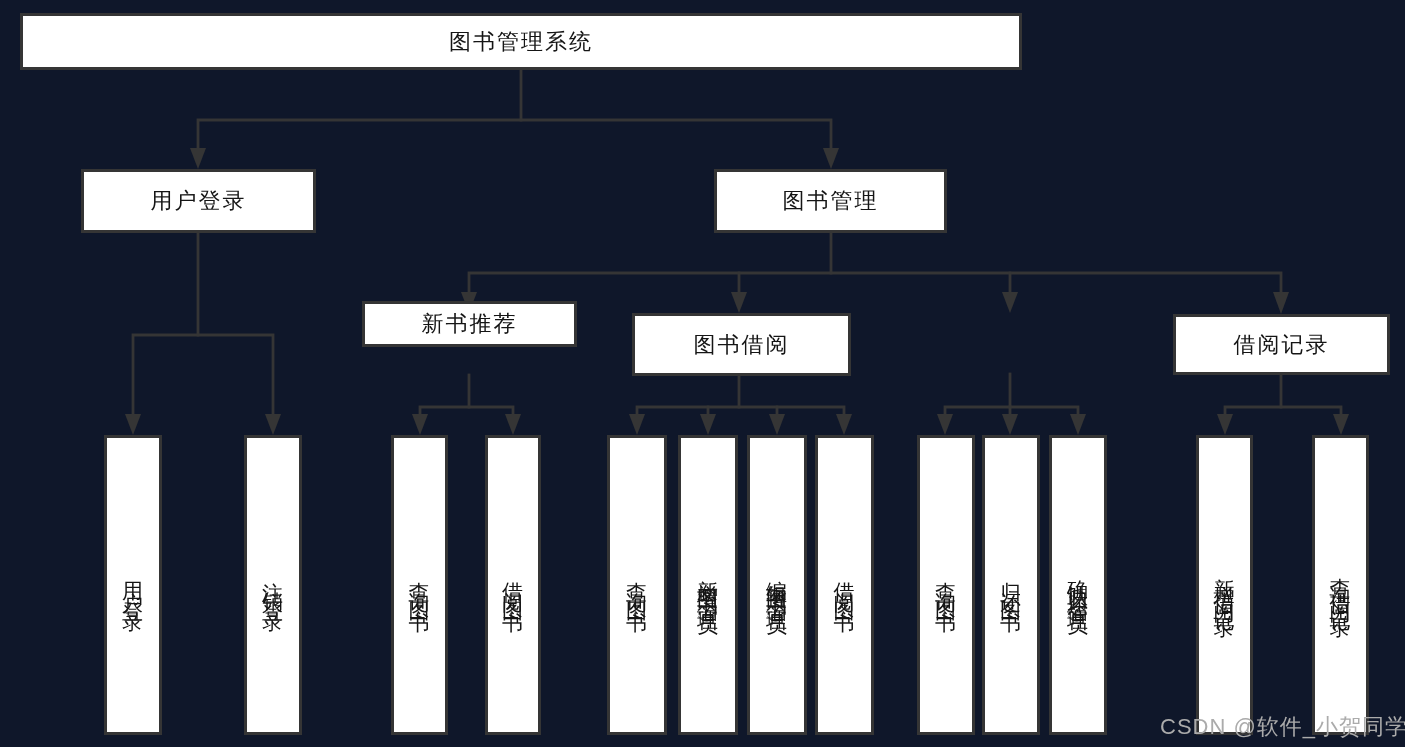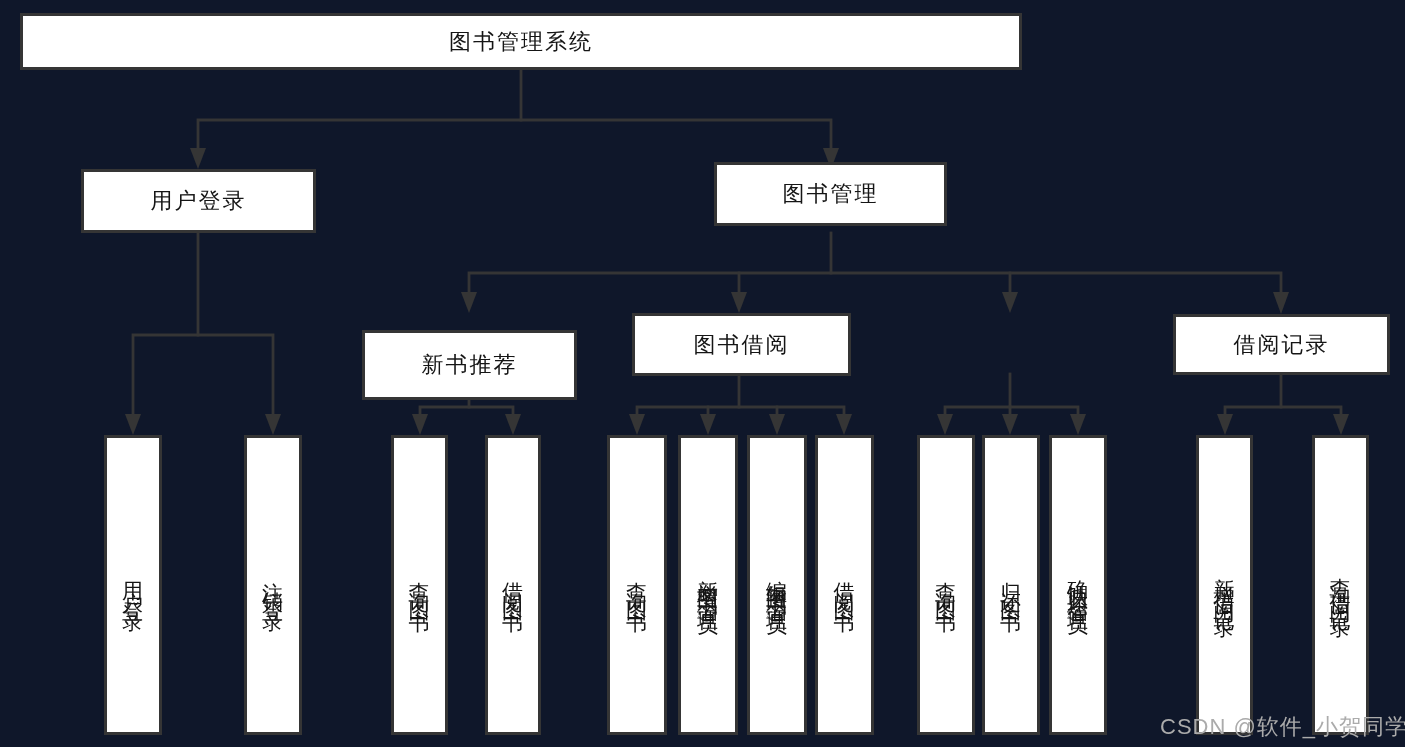--- a/index.html
+++ b/index.html
@@ -79,25 +79,25 @@
     </g>
   </svg>
 
   <div class="box" style="left:20px;top:13px;width:1002px;height:57px;">
     <span class="hlabel">图书管理系统</span>
   </div>
 
   <div class="box" style="left:81px;top:169px;width:235px;height:64px;">
     <span class="hlabel">用户登录</span>
   </div>
-  <div class="box" style="left:714px;top:162px;width:233px;height:64px;">
+  <div class="box" style="left:714px;top:169px;width:233px;height:64px;">
     <span class="hlabel">图书管理</span>
   </div>
 
-  <div class="box" style="left:362px;top:330px;width:215px;height:70px;justify-content:center;">
+  <div class="box" style="left:362px;top:301px;width:215px;height:46px;justify-content:center;">
     <span class="hlabel">新书推荐</span>
   </div>
   <div class="box" style="left:632px;top:313px;width:219px;height:63px;">
     <span class="hlabel">图书借阅</span>
   </div>
   <div class="box" style="left:1173px;top:314px;width:217px;height:61px;">
     <span class="hlabel">借阅记录</span>
   </div>
 
   <div class="box leaf" style="left:104px;top:435px;width:58px;height:300px;">

